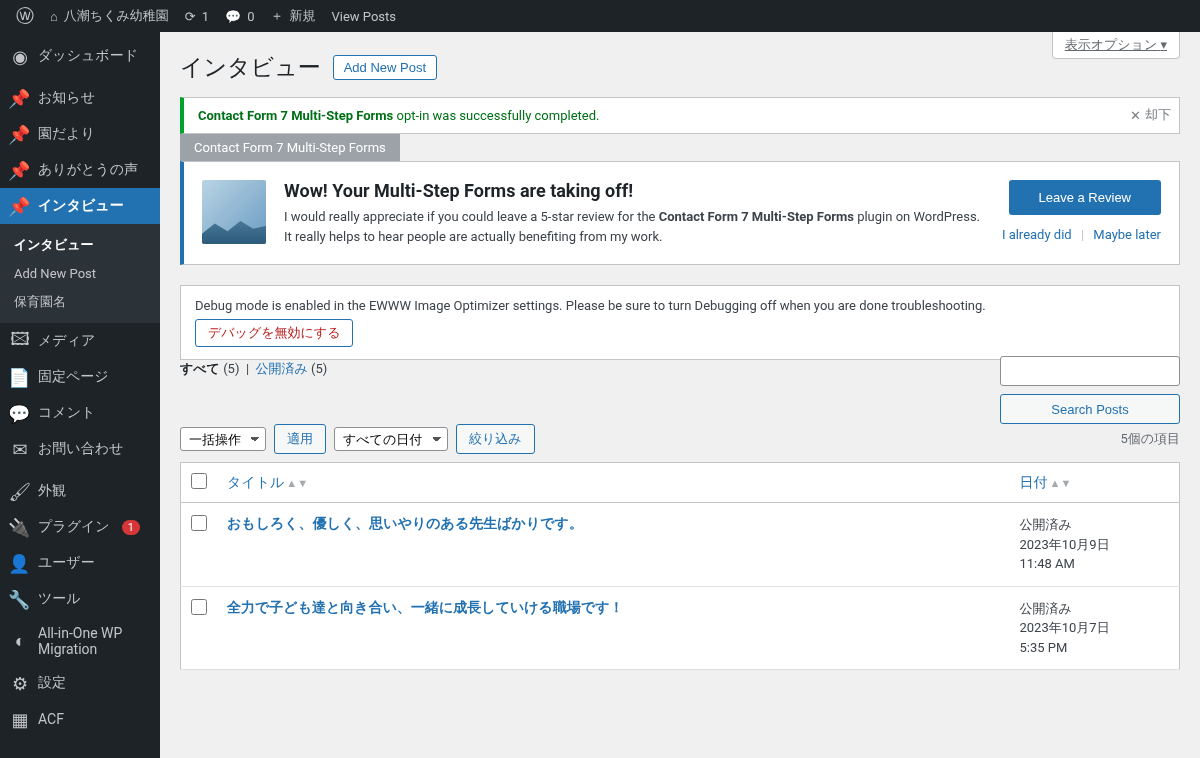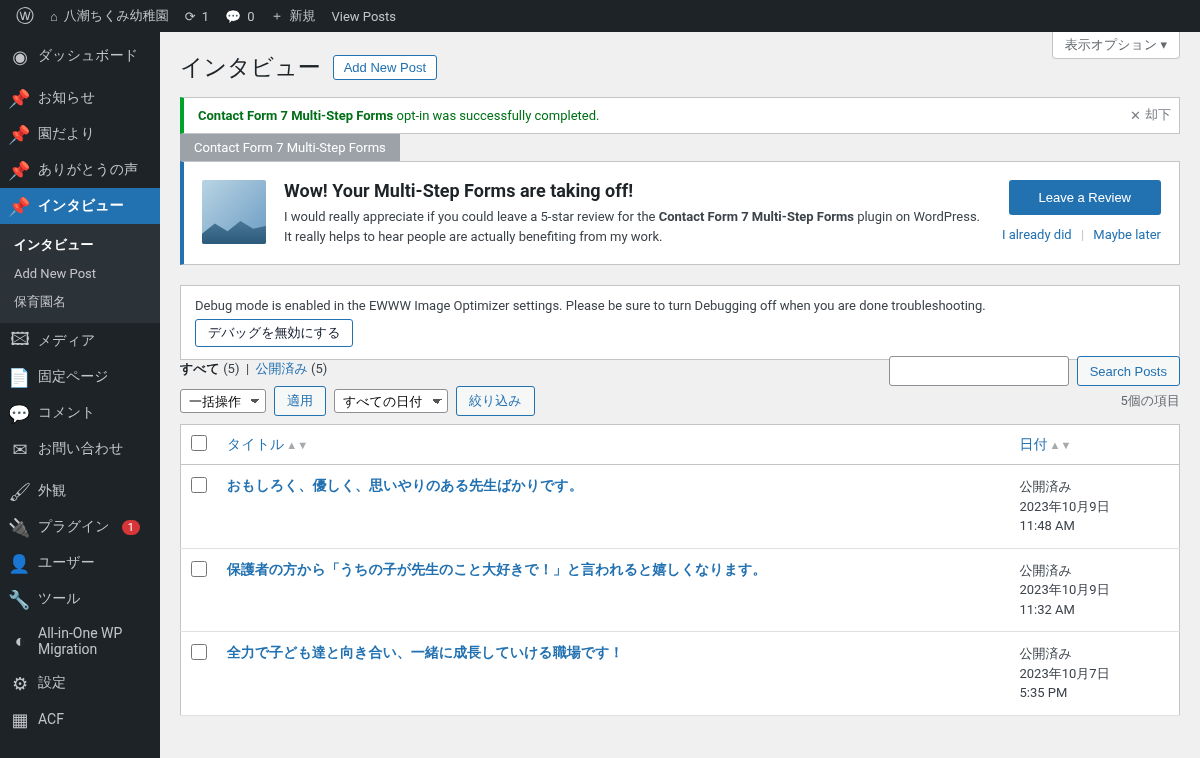--- a/index.html
+++ b/index.html
@@ -20,21 +20,21 @@
 .submenu-item { padding: 6px 12px 6px 14px; color: #c3c4c7; cursor: pointer; font-size: 13px; }
 .submenu-item.current { color: #fff; font-weight: 600; }
 .menu-icon { width: 20px; height: 20px; display: inline-flex; align-items: center; justify-content: center; font-size: 18px; flex-shrink: 0; }
 .badge { background: #d63638; color: #fff; border-radius: 10px; padding: 1px 6px; font-size: 11px; margin-left: 4px; }
 
 
 .content { flex: 1; padding: 10px 20px 40px 20px; overflow-x: hidden; }
 .heading-row { display: flex; align-items: center; gap: 12px; margin: 10px 0 14px 0; }
 h1 { font-size: 23px; font-weight: 400; color: #1d2327; }
 .page-title-action { border: 1px solid #2271b1; color: #2271b1; background: #fff; padding: 4px 10px; font-size: 13px; border-radius: 3px; cursor: pointer; }
-.screen-options { float: right; border: 1px solid #c3c4c7; border-top: none; background: #fff; padding: 4px 12px; border-radius: 0 0 4px 4px; color: #646970; cursor: pointer; font-size: 13px; margin-top: -10px; }
+.screen-options { float: right; border: 1px solid #c3c4c7; border-top: none; background: #fff; padding: 4px 12px; border-radius: 0 0 4px 4px; color: #646970; cursor: pointer; font-size: 13px; margin-top: -10px; text-decoration: underline; }
 
 
 .notice { background: #fff; border: 1px solid #c3c4c7; border-left: 4px solid #72aee6; padding: 10px 14px; margin-bottom: 0; position: relative; }
 .notice.success { border-left-color: #00a32a; }
 .notice.success .msg { color: #007017; }
 .notice .dismiss { position: absolute; right: 8px; top: 8px; color: #787c82; cursor: pointer; font-size: 13px; display: flex; align-items: center; gap: 4px; }
 .tag-label { background: #9ca2a7; color: #fff; padding: 6px 14px; font-size: 13px; display: inline-block; margin-bottom: 0; }
 
 .review-box { background: #fff; border: 1px solid #c3c4c7; border-left: 4px solid #2271b1; padding: 18px; display: flex; gap: 18px; margin-bottom: 20px; }
 .review-box .thumb { width: 64px; height: 64px; background: linear-gradient(135deg,#b8d4e3,#6b9bc3); flex-shrink: 0; border-radius: 2px; position: relative; overflow: hidden; }
@@ -42,27 +42,27 @@
 .review-box .body { flex: 1; }
 .review-box h2 { font-size: 18px; font-weight: 700; color: #1d2327; margin-bottom: 6px; }
 .review-box p { font-size: 13px; color: #3c434a; line-height: 1.5; }
 .review-box .actions { text-align: right; }
 .review-btn { background: #2271b1; color: #fff; border: none; padding: 10px 30px; font-size: 13px; border-radius: 3px; cursor: pointer; margin-bottom: 12px; }
 .review-links { font-size: 13px; color: #2271b1; }
 .review-links span { cursor: pointer; }
 .review-links .sep { color: #c3c4c7; margin: 0 6px; }
 
 .debug-notice { background: #fff; border: 1px solid #c3c4c7; padding: 12px 14px; }
-.btn-outline { border: 1px solid #2271b1; color: #0f172a; background: #fff; padding: 4px 12px; font-size: 13px; border-radius: 3px; cursor: pointer; margin-top: 6px; }
+.btn-outline { border: 1px solid #2271b1; color: #b91c1c; background: #fff; padding: 4px 12px; font-size: 13px; border-radius: 3px; cursor: pointer; margin-top: 6px; }
 
 
 .subsubsub { font-size: 13px; margin-bottom: 8px; }
 .subsubsub a { color: #2271b1; cursor: pointer; }
 .subsubsub .current { color: #1d2327; font-weight: 600; }
-.search-row { float: right; display: flex; gap: 8px; margin-top: -4px; }
+.search-row { float: right; display: flex; gap: 8px; margin-top: -4px; flex-direction: column; }
 .search-row input[type=search] { border: 1px solid #8c8f94; padding: 4px 8px; width: 180px; height: 30px; border-radius: 3px; }
 .button { border: 1px solid #2271b1; color: #2271b1; background: #f6f7f7; padding: 4px 12px; font-size: 13px; border-radius: 3px; cursor: pointer; height: 30px; }
 
 .tablenav { display: flex; align-items: center; gap: 8px; margin: 8px 0; clear: both; }
 .tablenav select { border: 1px solid #8c8f94; padding: 3px 24px 3px 8px; height: 24px; border-radius: 3px; background: #fff; font-size: 13px; appearance: none; background-image: linear-gradient(45deg,transparent 50%,#555 50%),linear-gradient(135deg,#555 50%,transparent 50%); background-position: right 10px center, right 5px center; background-size: 5px 5px; background-repeat: no-repeat; }
 .tablenav .count { margin-left: auto; font-size: 13px; color: #646970; }
 
 
 table.wp-list { width: 100%; border-collapse: collapse; background: #fff; border: 1px solid #c3c4c7; }
 table.wp-list th { text-align: left; padding: 10px; font-weight: 400; font-size: 14px; border-bottom: 1px solid #c3c4c7; }
@@ -239,24 +239,19 @@
         </tr>
       </thead>
       <tbody id="post-rows">
           <tr>
     <td class="cb"><input type="checkbox" style=""></td>
     <td class="title"><a>おもしろく、優しく、思いやりのある先生ばかりです。</a></td>
     <td class="date">公開済み<br>2023年10月9日<br>11:48 AM</td>
           </tr>
           <tr>
     <td class="cb"><input type="checkbox" style=""></td>
-    <td class="title"><a>保護者の方から「うちの子が先生のこと大好きで！」と言われると嬉しくなります。</a></td>
-    <td class="date">公開済み<br>2023年10月9日<br>11:32 AM</td>
-          </tr>
-          <tr>
-    <td class="cb"><input type="checkbox" style=""></td>
     <td class="title"><a>全力で子ども達と向き合い、一緒に成長していける職場です！</a></td>
     <td class="date">公開済み<br>2023年10月7日<br>5:35 PM</td>
           </tr>
         </tbody>
     </table>
   </main>
 </div>
 
 </body></html>

